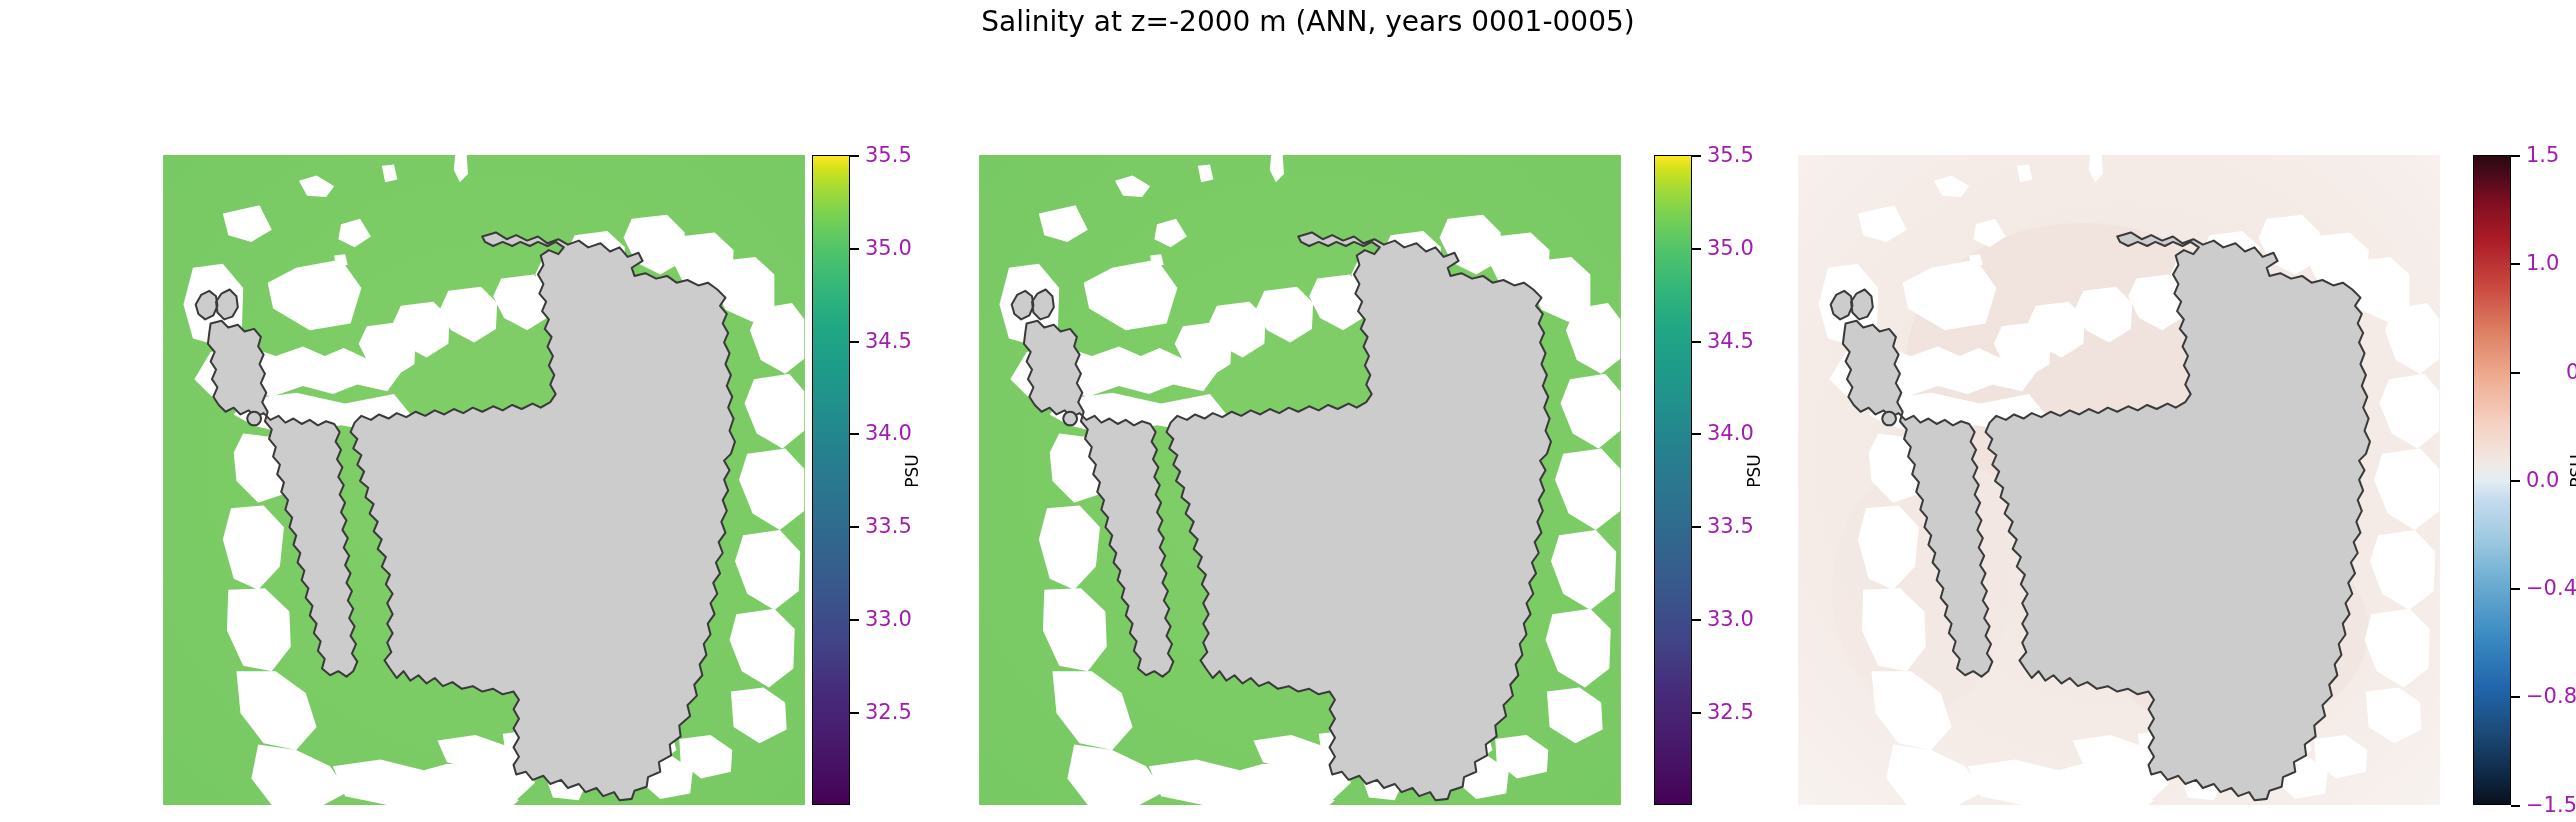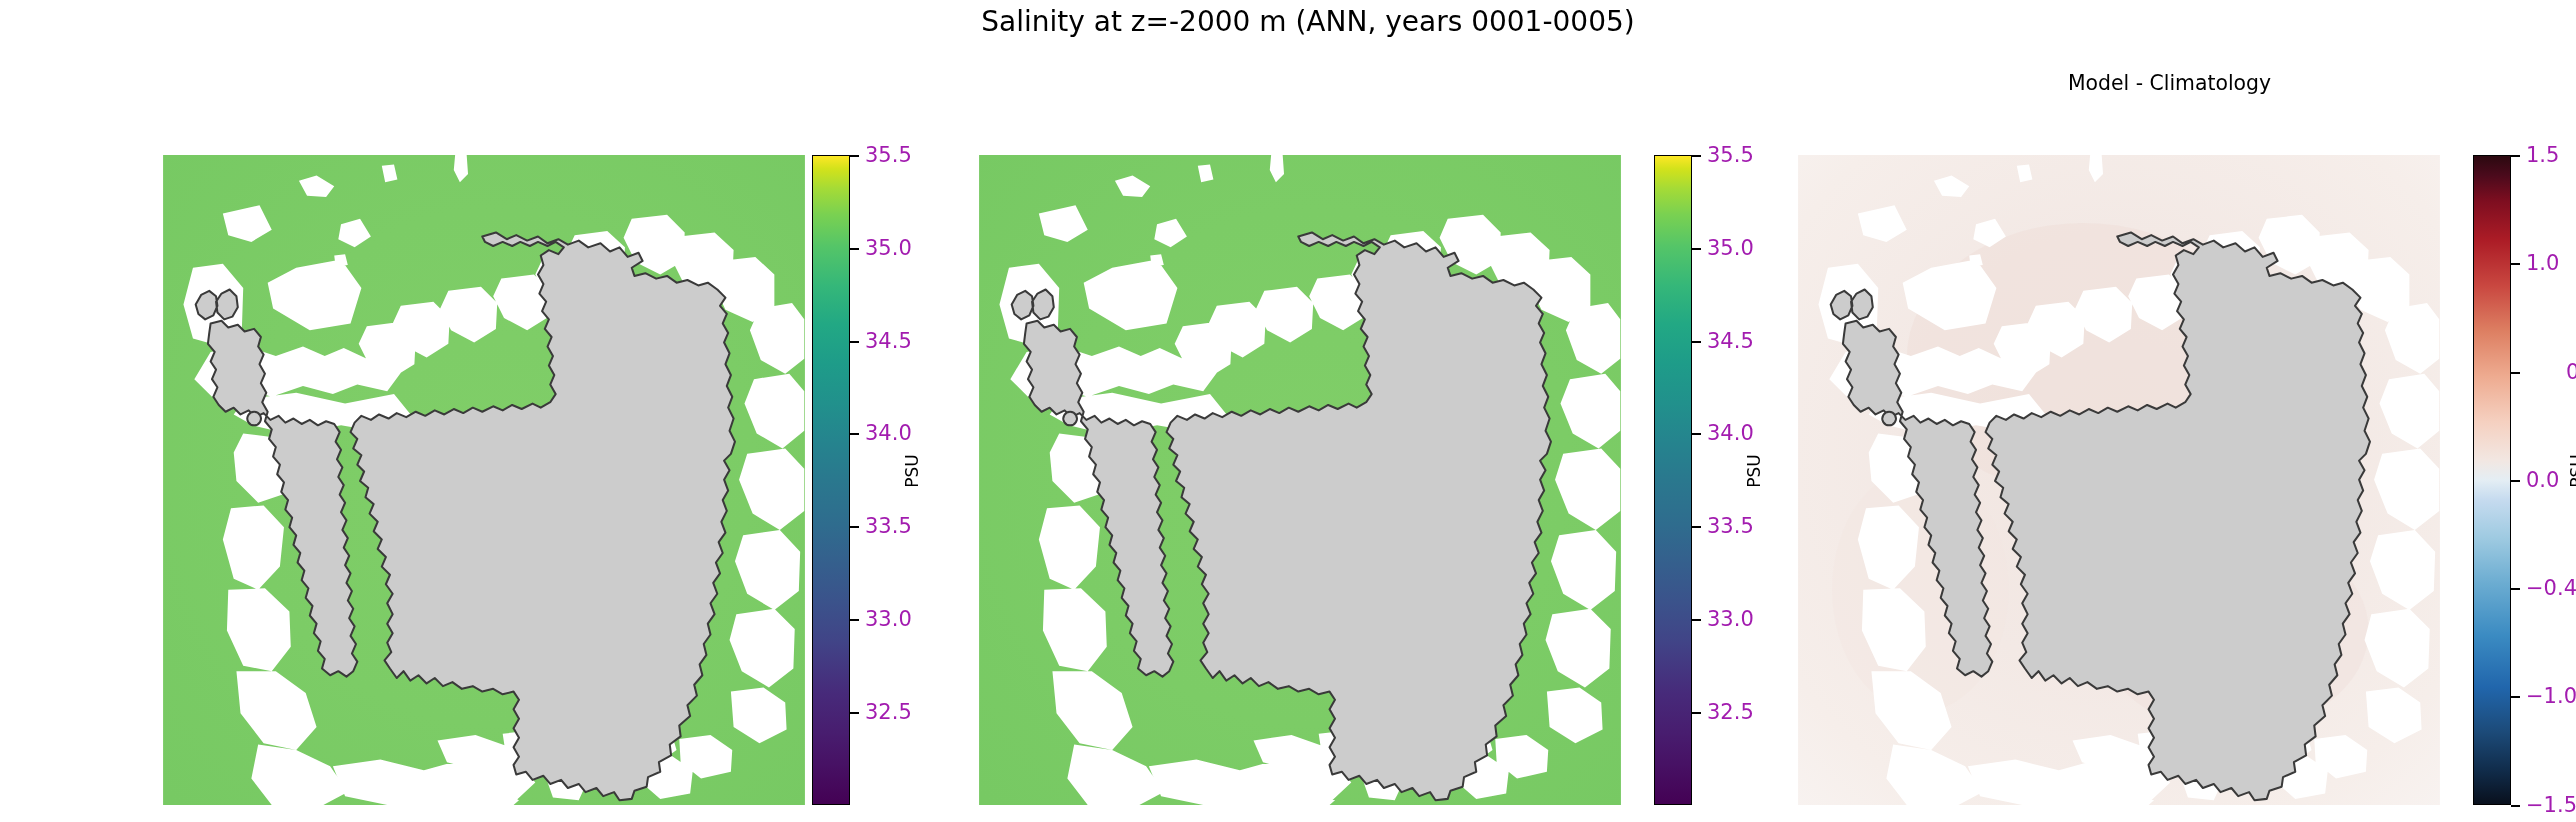--- a/index.html
+++ b/index.html
@@ -410,21 +410,20 @@
   <div class="cbar-ticklabel" style="top:371px;">33.5</div>
   <div class="cbar-tick" style="top:464px;"></div>
   <div class="cbar-ticklabel" style="top:464px;">33.0</div>
   <div class="cbar-tick" style="top:557px;"></div>
   <div class="cbar-ticklabel" style="top:557px;">32.5</div>
   <div class="cbar-unit" style="left:83px; top:306px;">PSU</div>
 </div>
 
 <div class="panel" id="panel-difference" style="left:1767px; width:805px; height:736px;">
 
-  <div class="panel-title">Model - Climatology</div>
 
   <div class="map-area" style="left:31px; width:642px; height:650px;">
     <svg class="map-svg" width="642" height="650" viewBox="0 0 945 957">
       <defs>
         <clipPath id="clipD">
             <rect x="0" y="0" width="945" height="957"></rect>
           </clipPath>
         <radialGradient id="fieldD" cx="50%" cy="46%" r="76%">
           <stop offset="0%" stop-color="#f1e5e0"></stop>
           <stop offset="45%" stop-color="#f3e9e5"></stop>
@@ -543,18 +542,18 @@
   <div class="cbar-ticklabel" style="top:0px;">1.5</div>
   <div class="cbar-tick" style="top:108px;"></div>
   <div class="cbar-ticklabel" style="top:108px;">1.0</div>
   <div class="cbar-tick" style="top:217px;"></div>
   <div class="cbar-ticklabel" style="top:217px;margin-left:40px;">0.5</div>
   <div class="cbar-tick" style="top:325px;"></div>
   <div class="cbar-ticklabel" style="top:325px;">0.0</div>
   <div class="cbar-tick" style="top:433px;"></div>
   <div class="cbar-ticklabel" style="top:433px;">−0.4</div>
   <div class="cbar-tick" style="top:541px;"></div>
-  <div class="cbar-ticklabel" style="top:541px;">−1.0</div>
+  <div class="cbar-ticklabel" style="top:541px;">−0.8</div>
   <div class="cbar-tick" style="top:650px;"></div>
   <div class="cbar-ticklabel" style="top:650px;">−1.5</div>
   <div class="cbar-unit" style="left:87px; top:306px;">PSU</div>
 </div>
 
 
 </body></html>

